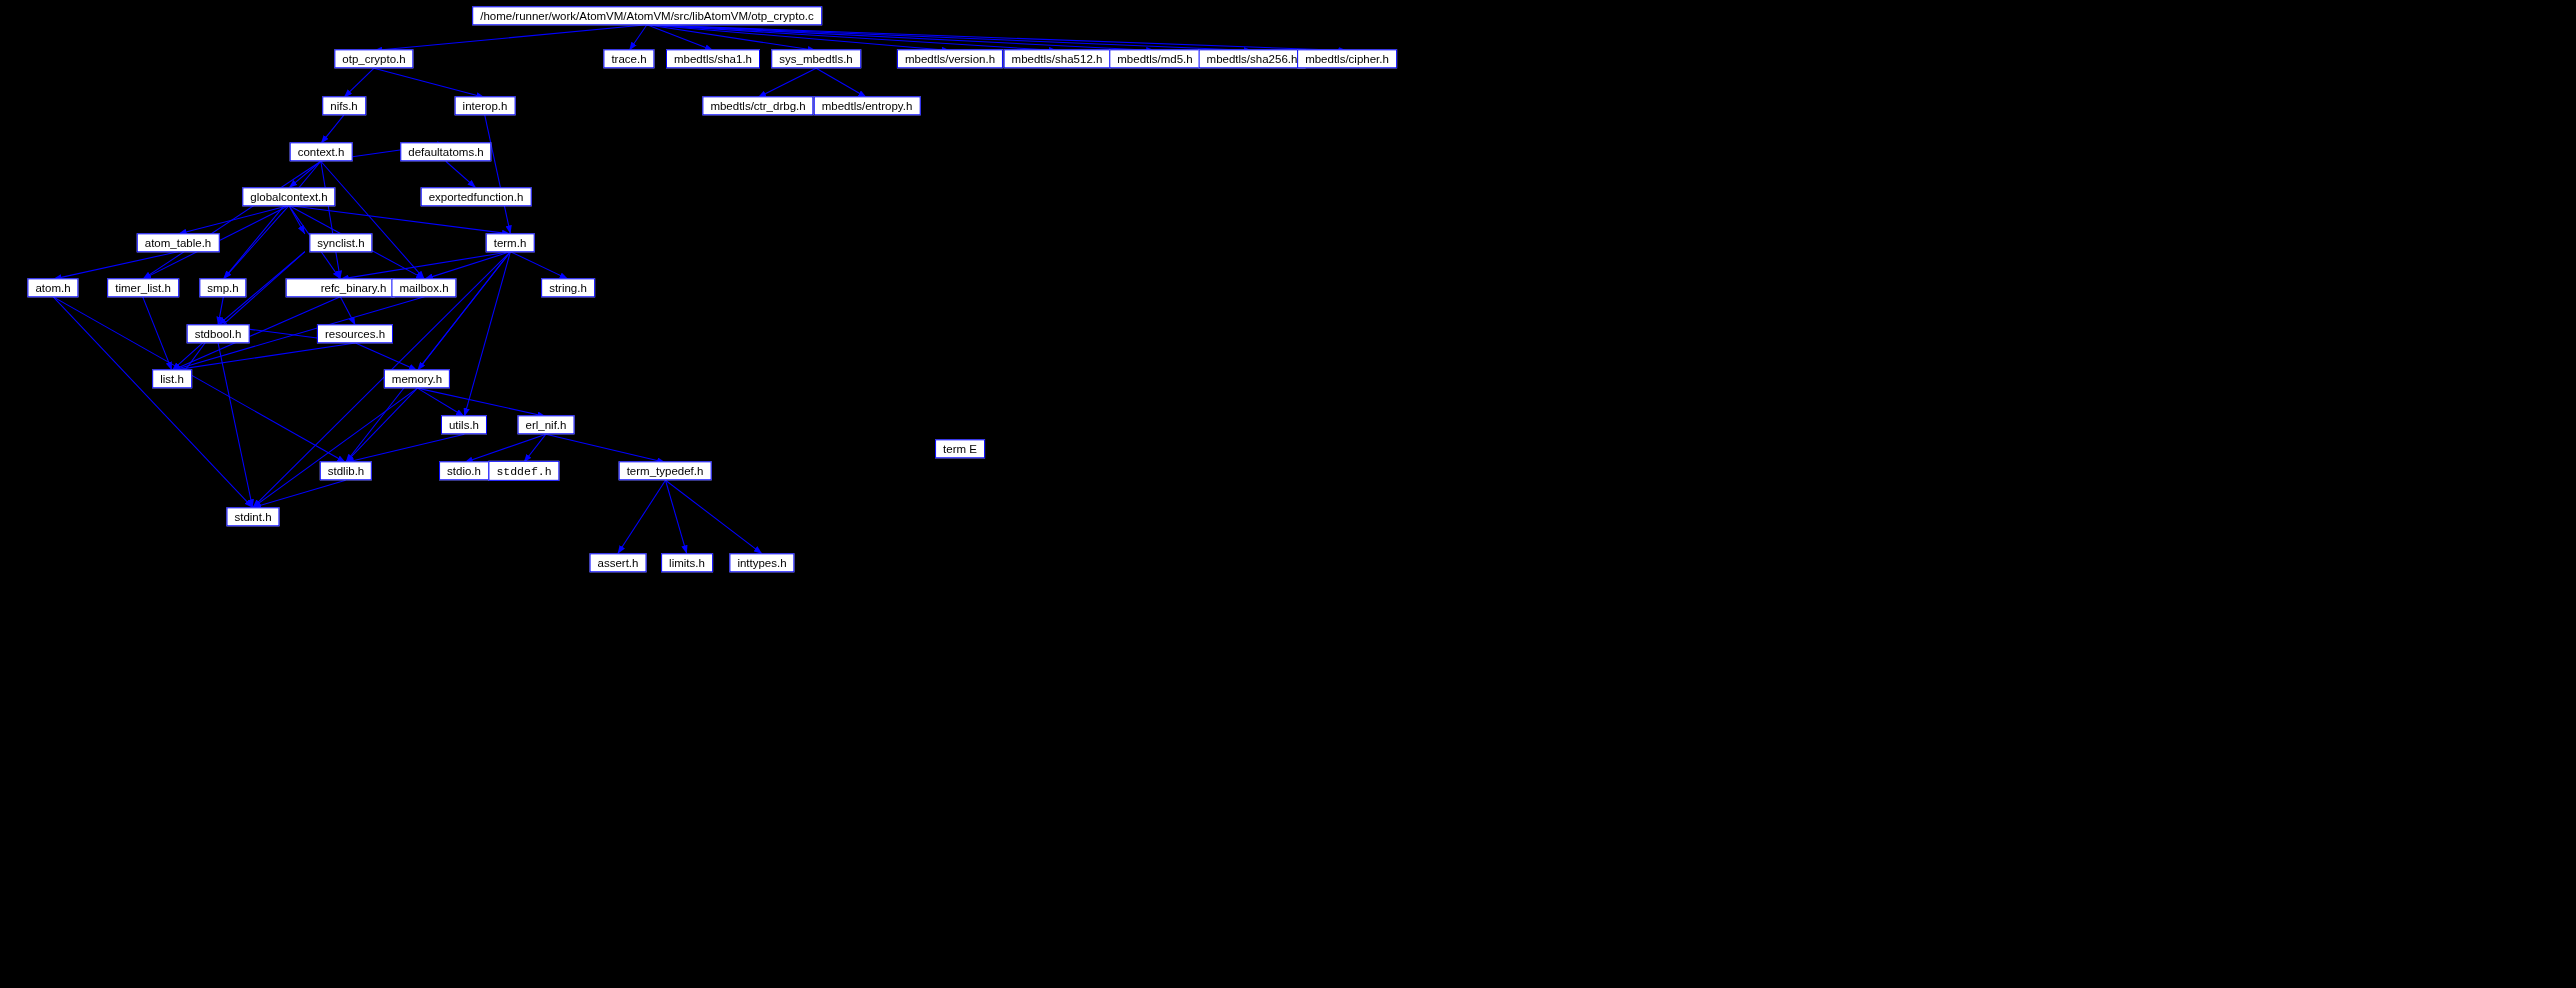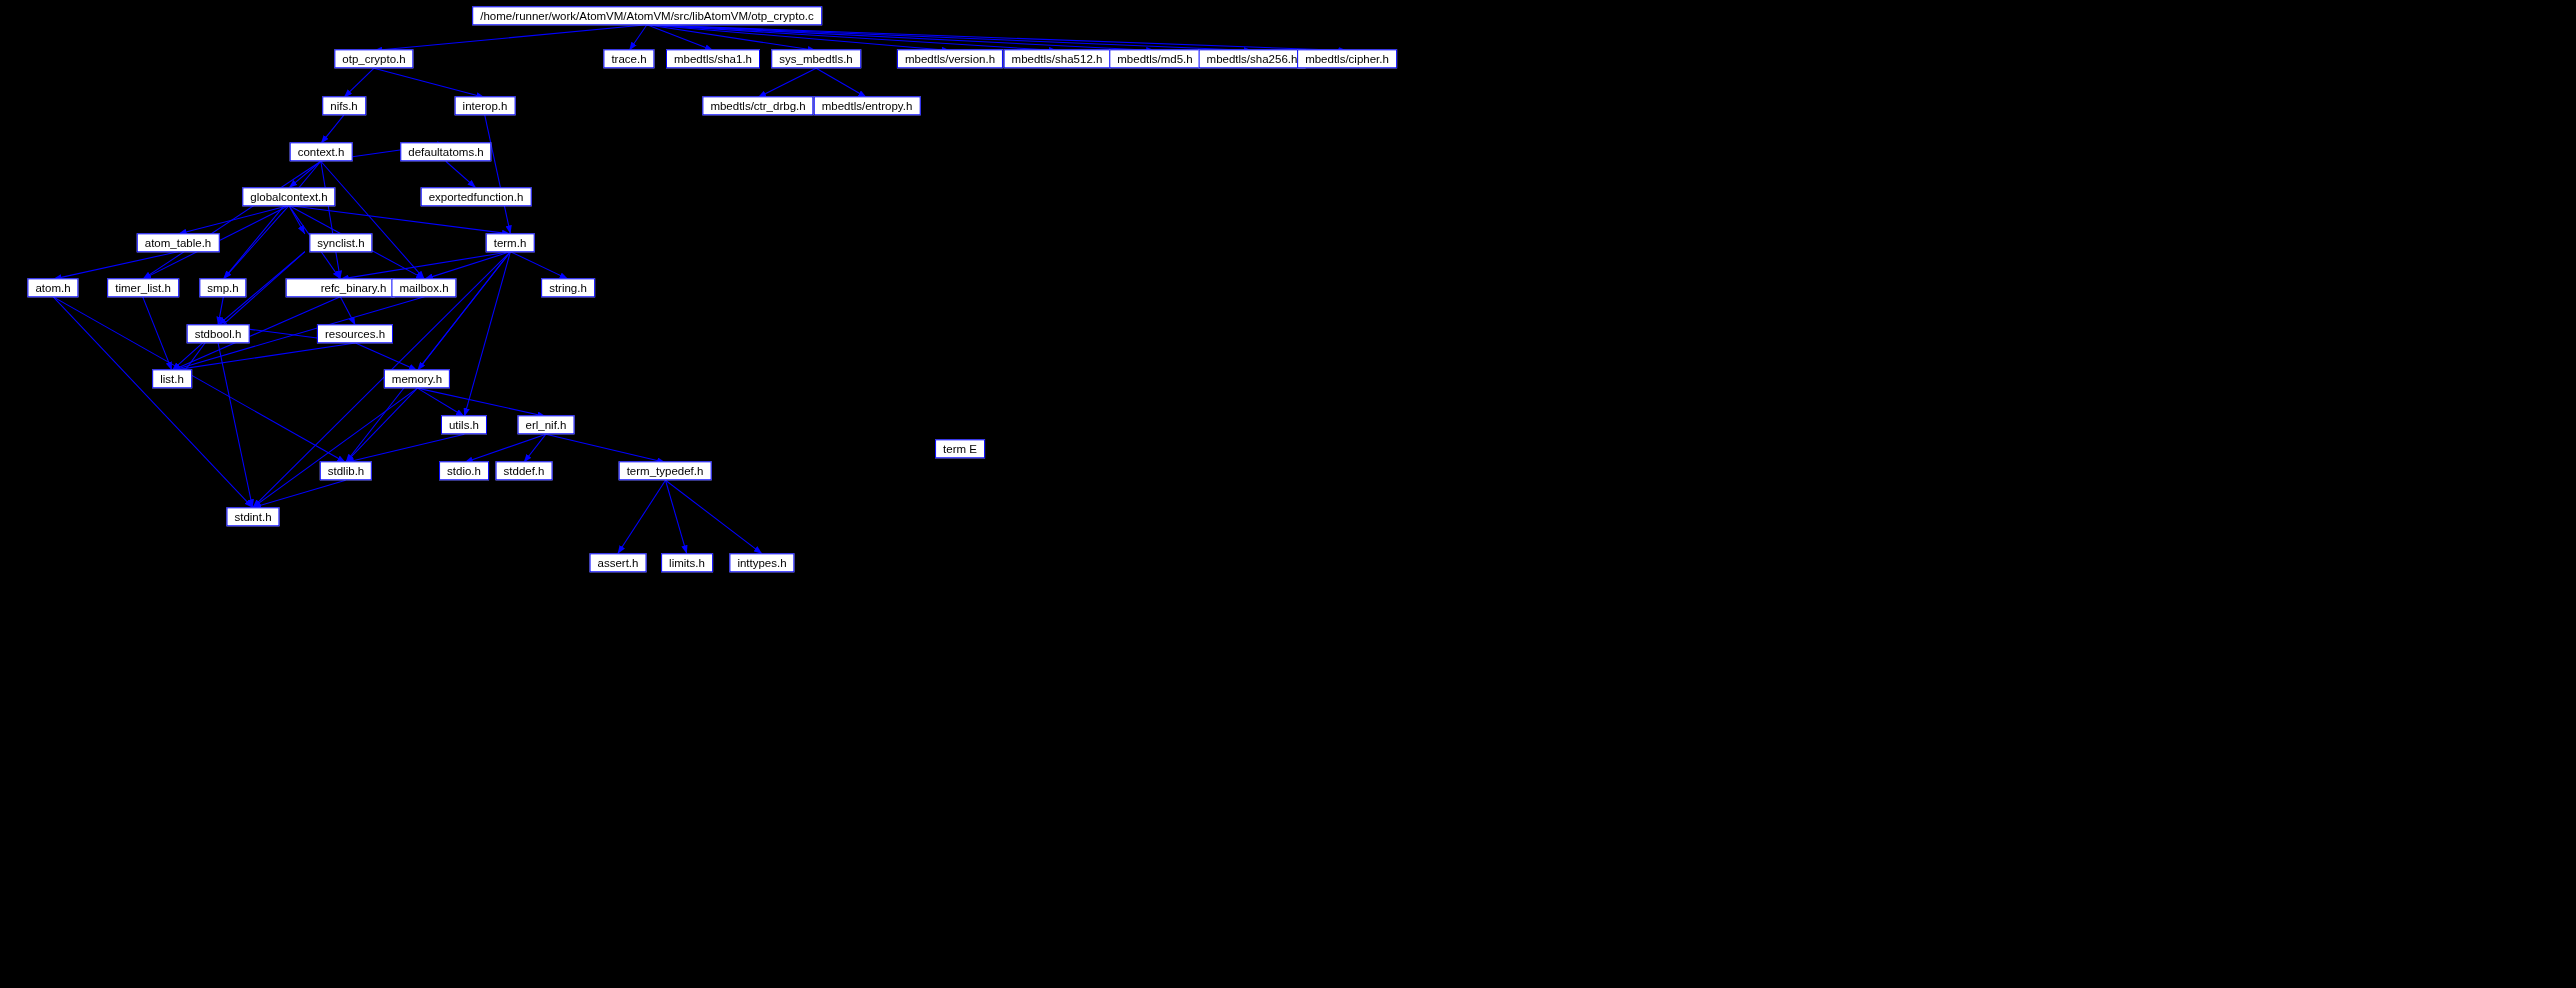--- a/index.html
+++ b/index.html
@@ -144,21 +144,21 @@
       <div class="node-box" style="left: 424px; top: 288px;">mailbox.h</div>
       <div class="node-box" style="left: 568px; top: 288px;">string.h</div>
       <div class="node-box" style="left: 218px; top: 334px;">stdbool.h</div>
       <div class="node-box" style="left: 355px; top: 334px;">resources.h</div>
       <div class="node-box" style="left: 172px; top: 379px;">list.h</div>
       <div class="node-box" style="left: 417px; top: 379px;">memory.h</div>
       <div class="node-box" style="left: 464px; top: 425px;">utils.h</div>
       <div class="node-box" style="left: 546px; top: 425px;">erl_nif.h</div>
       <div class="node-box" style="left: 346px; top: 471px;">stdlib.h</div>
       <div class="node-box" style="left: 464px; top: 471px;">stdio.h</div>
-      <div class="node-box" style="left: 524px; top: 471px;">stddef.h</div>
+      <div class="node-box" style="left: 524px; top: 471px; font-family: Liberation Mono, monospace;">stddef.h</div>
       <div class="node-box" style="left: 665px; top: 471px;">term_typedef.h</div>
       <div class="node-box" style="left: 253px; top: 517px;">stdint.h</div>
       <div class="node-box" style="left: 618px; top: 563px;">assert.h</div>
       <div class="node-box" style="left: 687px; top: 563px;">limits.h</div>
       <div class="node-box" style="left: 762px; top: 563px;">inttypes.h</div>
       <div class="node-box" style="left: 960px; top: 449px;">term E</div>
     </div>
 </div>
 
 

